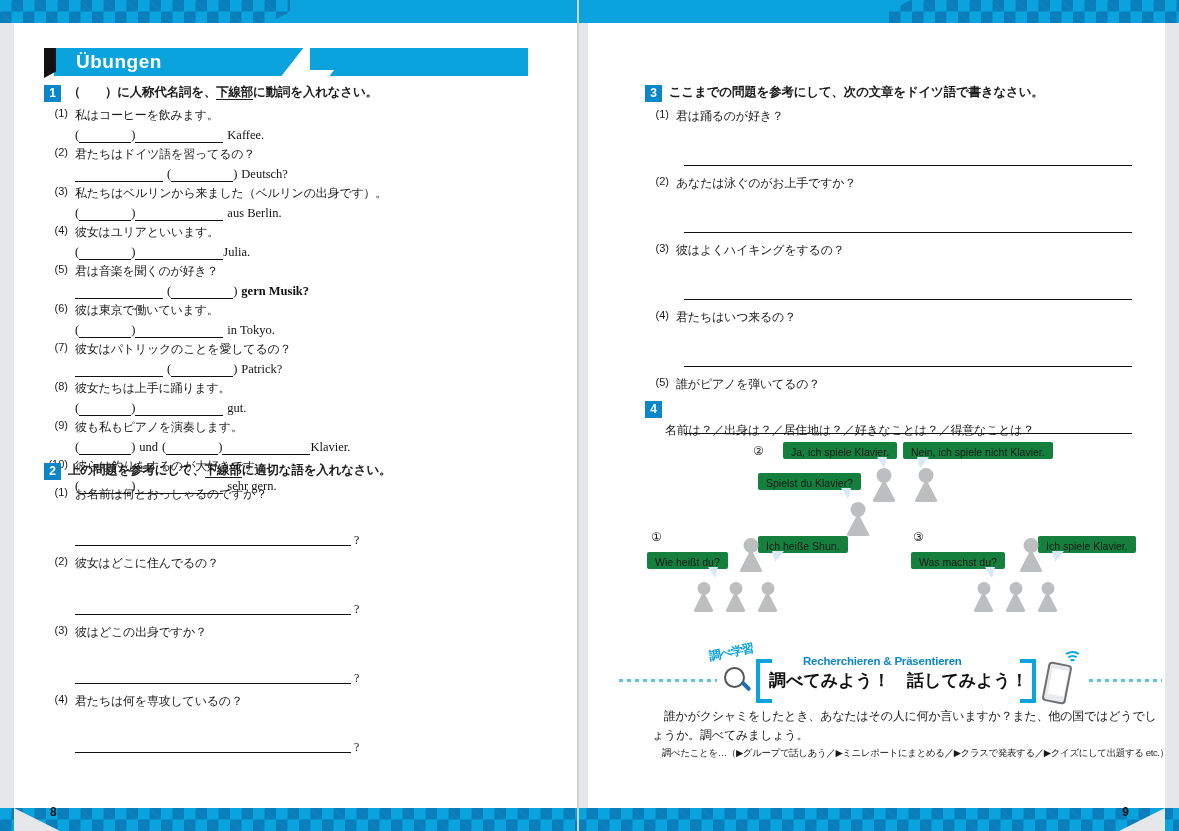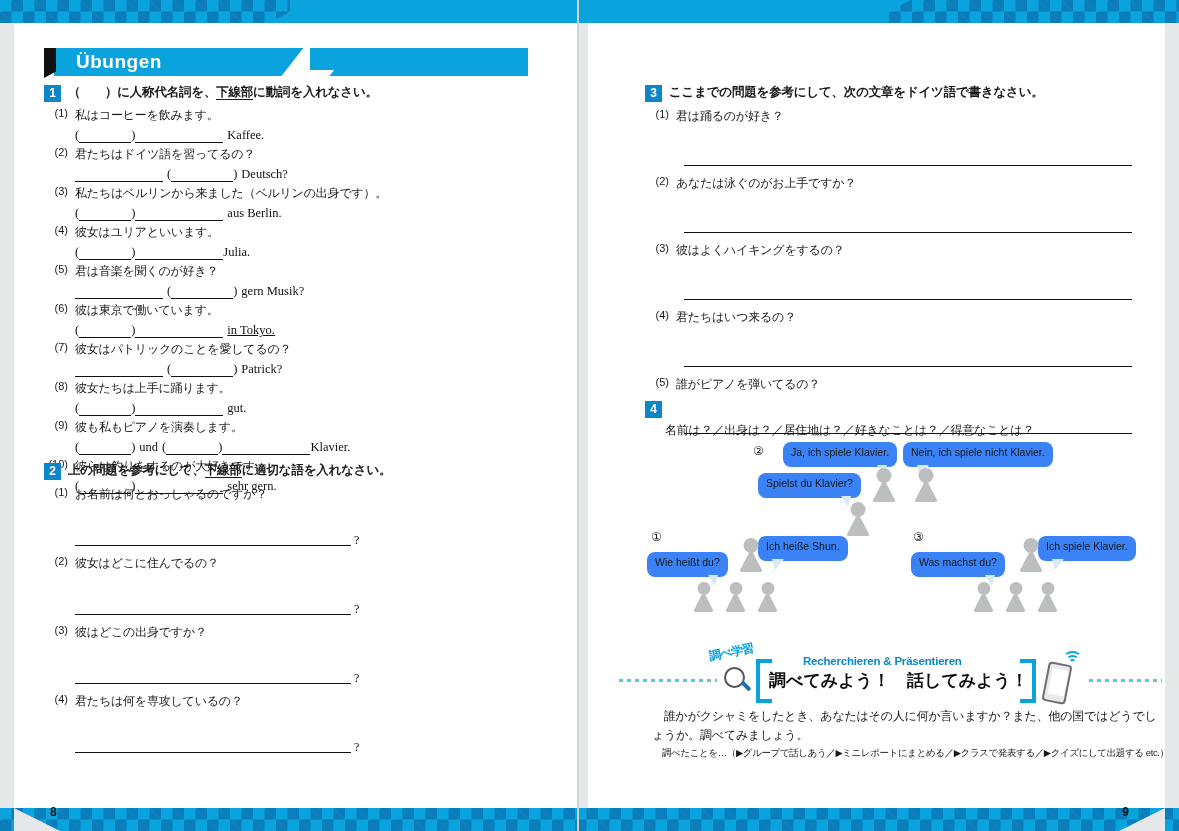--- a/index.html
+++ b/index.html
@@ -137,23 +137,23 @@
   }
   .rule-full {
     border-bottom:1.1px solid #111; height:1px;
   }
 
   
   .conv { position:absolute; }
   .circnum { position:absolute; font-size:12px; color:#1a1a1a; }
   .bubble {
     position:absolute;
-    background:#3b82f6;
-    border-radius:8px;
-    padding:4px 8px 9px 8px;
+    background:#15803d;
+    border-radius:2px;
+    padding:4px 8px 1px 8px;
     font-size:10.5px;
     color:#1a1a1a;
     white-space:nowrap;
     font-family:"Liberation Sans","DejaVu Sans",sans-serif;
   }
   .bubble .tail {
     position:absolute; width:0; height:0;
   }
   .tail-br {
     right:10px; bottom:-9px;
@@ -349,33 +349,33 @@
   </div>
 
   <div class="item" style="margin-top:3px;">
     <span class="item-no">(5)</span>
     <div class="item-jp">君は音楽を聞くのが好き？</div>
     <div class="ans" style="margin-top:4px;">
       <span class="blank" style="width:88px;"></span>
         <span class="paren" style="margin-left:4px;">(</span>
         <span class="blank" style="width:62px;"></span>
         <span class="paren">)</span>
-        <span style="margin-left:4px;">gern Musik?</span>
+        <span style="margin-left:4px;font-weight:bold;">gern Musik?</span>
     </div>
   </div>
 
   <div class="item" style="margin-top:3px;">
     <span class="item-no">(6)</span>
     <div class="item-jp">彼は東京で働いています。</div>
     <div class="ans" style="margin-top:4px;">
       <span class="paren">(</span>
         <span class="blank" style="width:52px;"></span>
         <span class="paren">)</span>
         <span class="blank" style="width:88px;"></span>
-        <span style="margin-left:4px;text-decoration:underline;">in Tokyo.</span>
+        <span style="margin-left:4px;">in Tokyo.</span>
     </div>
   </div>
 
   <div class="item" style="margin-top:3px;">
     <span class="item-no">(7)</span>
     <div class="item-jp">彼女はパトリックのことを愛してるの？</div>
     <div class="ans" style="margin-top:4px;">
       <span class="blank" style="width:88px;"></span>
         <span class="paren" style="margin-left:4px;">(</span>
         <span class="blank" style="width:62px;"></span>

